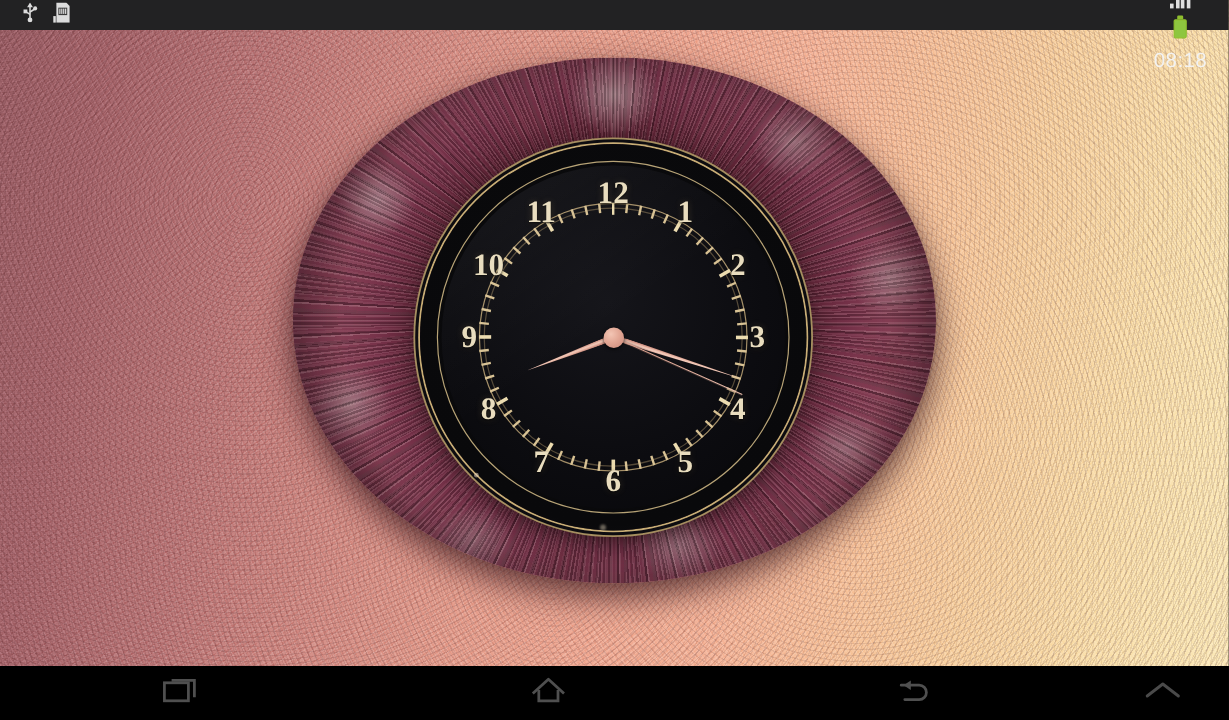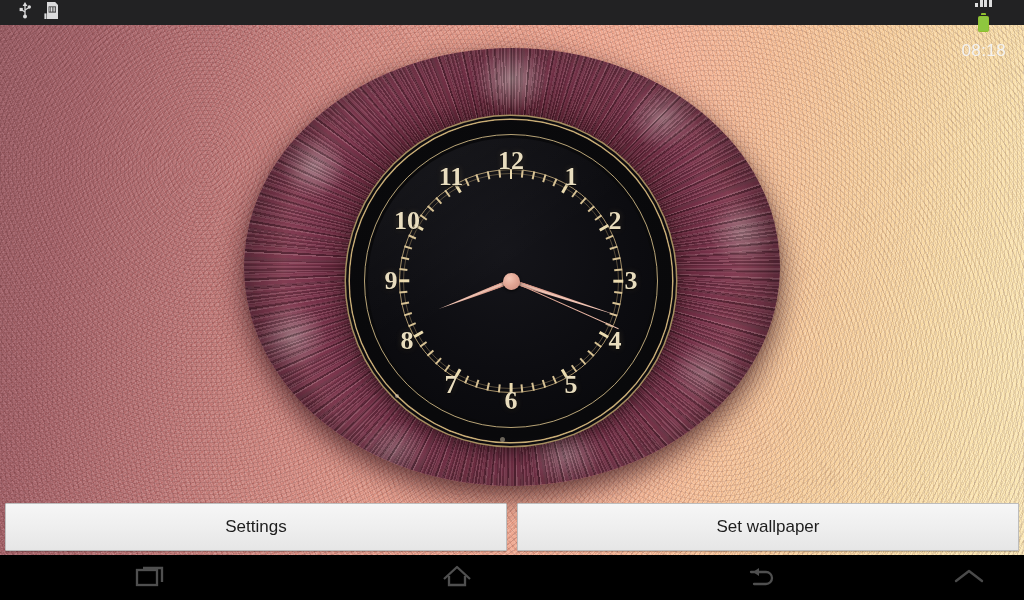--- a/index.html
+++ b/index.html
@@ -405,24 +405,20 @@
         <i></i>
           <i></i>
           <i></i>
           <i></i>
       </span>
       <span class="batt"></span>
       <span class="sb-clock">08:18</span>
     </div>
   </div>
 
-  <div class="buttonbar">
-    <div class="btn">Settings</div>
-    <div class="btn">Set wallpaper</div>
-  </div>
 
   <div class="navbar">
     <div class="nav-slot">
       <span>
         <svg width="34" height="26" viewBox="0 0 34 26">
           <rect x="2" y="7" width="20" height="15" fill="none" stroke="#4f4f4f" stroke-width="2.3"></rect>
           <path d="M8 5 H27 V19" fill="none" stroke="#4f4f4f" stroke-width="2.3"></path>
         </svg>
       </span>
     </div>

